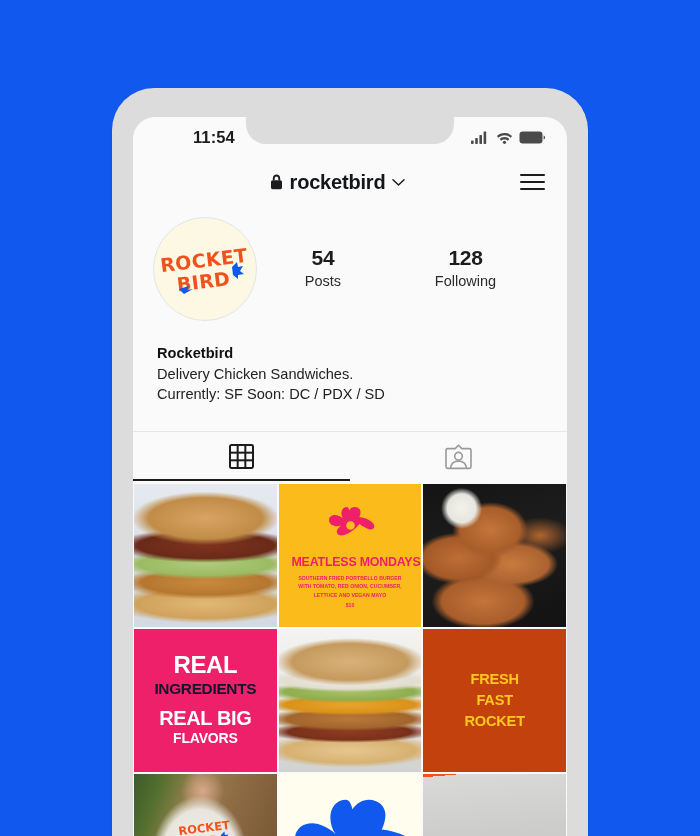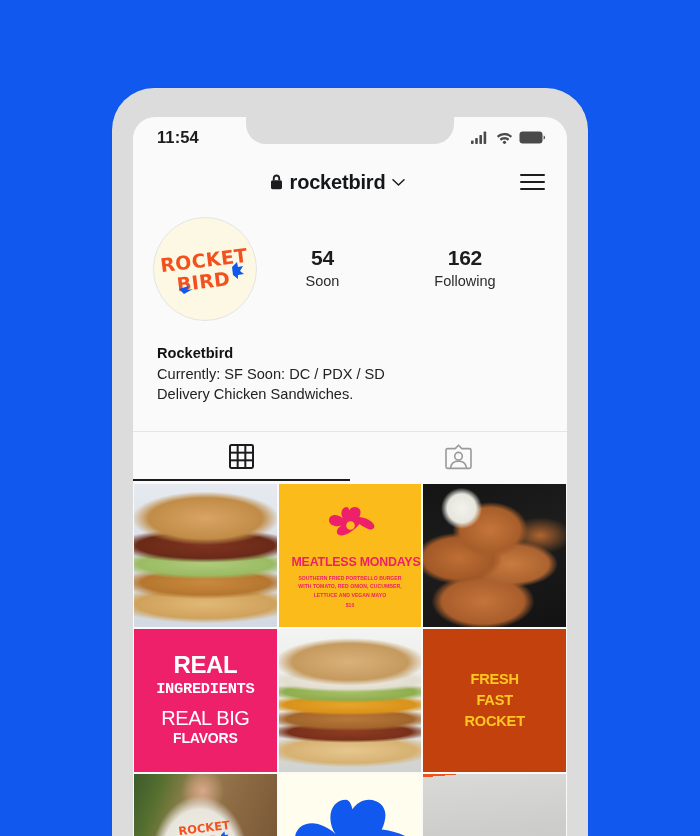--- a/index.html
+++ b/index.html
@@ -44,20 +44,21 @@
     align-items: center;
     justify-content: space-between;
     padding: 0 22px 0 24px;
   }
   #status-time {
     font-size: 16.5px;
     font-weight: 700;
     color: #1c1c1e;
     letter-spacing: 0.1px;
     padding-top: 2px;
+    margin-left: 36px;
   }
   #status-icons {
     display: flex;
     align-items: center;
     gap: 6px;
     padding-top: 2px;
   }
   .notch {
     position: absolute;
     left: 50%;
@@ -198,22 +199,22 @@
     font-weight: 800;
     font-size: 5.1px;
     line-height: 1.62;
     text-align: center;
     margin-top: 5px;
     letter-spacing: 0.05px;
   }
   .mm-price { color: #EE2069; font-weight: 800; font-size: 5.1px; margin-top: 3px; }
 
   .real-1 { color: #fff; font-weight: 800; font-size: 24px; line-height: 1.12; letter-spacing: -0.4px;}
-  .real-2 { color: #ffffff; font-weight: 800; font-size: 15.4px; line-height: 1.35; letter-spacing: -0.3px; font-family: Liberation Mono, monospace;}
-  .real-3 { color: #fff; font-weight: 400; font-size: 20px; line-height: 1.12; margin-top: 7px; letter-spacing: -0.4px;}
+  .real-2 { color: #0f172a; font-weight: 800; font-size: 15.4px; line-height: 1.35; letter-spacing: -0.3px;}
+  .real-3 { color: #fff; font-weight: 700; font-size: 20px; line-height: 1.12; margin-top: 7px; letter-spacing: -0.4px;}
   .real-4 { color: #fff; font-weight: 700; font-size: 14px; line-height: 1.4; letter-spacing: -0.2px;}
 
   .fff { color: #FFC71F; font-weight: 800; font-size: 14.6px; line-height: 1.42; letter-spacing: -0.2px; }
 
   
   .photo { position: absolute; inset: 0; }
 
   .photo-sandwich {
     background:
       radial-gradient(ellipse 72% 26% at 50% 24%, #D9A464 0%, #C08C47 55%, rgba(192,140,71,0) 72%),
@@ -313,33 +314,33 @@
             <text x="46" y="44" text-anchor="middle" font-family="'DejaVu Sans', sans-serif" font-size="19" font-weight="bold" fill="#F2511E" letter-spacing="0.4">ROCKET</text>
             <text x="43" y="65" text-anchor="middle" font-family="'DejaVu Sans', sans-serif" font-size="19" font-weight="bold" fill="#F2511E" letter-spacing="0.4">BIRD</text>
           </g>
           <path d="M73 44 l5 -5 l1 5 l5 -1 l-3 5 l4 3 l-6 1 l0 4 l-5 -4 z" fill="#1158EF"></path>
           <path d="M20 66 l10 -3 l-2 4 l6 -1 l-9 5 z" fill="#1158EF"></path>
         </svg>
       </div>
       <div id="stats">
         <div class="stat">
           <div class="stat-value">54</div>
-          <div class="stat-label">Soon</div>
+          <div class="stat-label">Posts</div>
         </div>
         <div class="stat">
-          <div class="stat-value">162</div>
+          <div class="stat-value">128</div>
           <div class="stat-label">Following</div>
         </div>
       </div>
     </div>
 
     <div id="bio">
       <div id="bio-name">Rocketbird</div>
+      <div>Delivery Chicken Sandwiches.</div>
       <div>Currently: SF  Soon: DC / PDX / SD</div>
-      <div>Delivery Chicken Sandwiches.</div>
     </div>
 
     <div id="tabs">
       <div class="tab active">
         <svg width="25" height="25" viewBox="0 0 25 25">
           <rect x="1" y="1" width="23" height="23" rx="1.4" fill="none" stroke="#1c1c1e" stroke-width="2"></rect>
           <line x1="8.67" y1="1" x2="8.67" y2="24" stroke="#1c1c1e" stroke-width="2"></line>
           <line x1="16.33" y1="1" x2="16.33" y2="24" stroke="#1c1c1e" stroke-width="2"></line>
           <line x1="1" y1="8.67" x2="24" y2="8.67" stroke="#1c1c1e" stroke-width="2"></line>
           <line x1="1" y1="16.33" x2="24" y2="16.33" stroke="#1c1c1e" stroke-width="2"></line>

